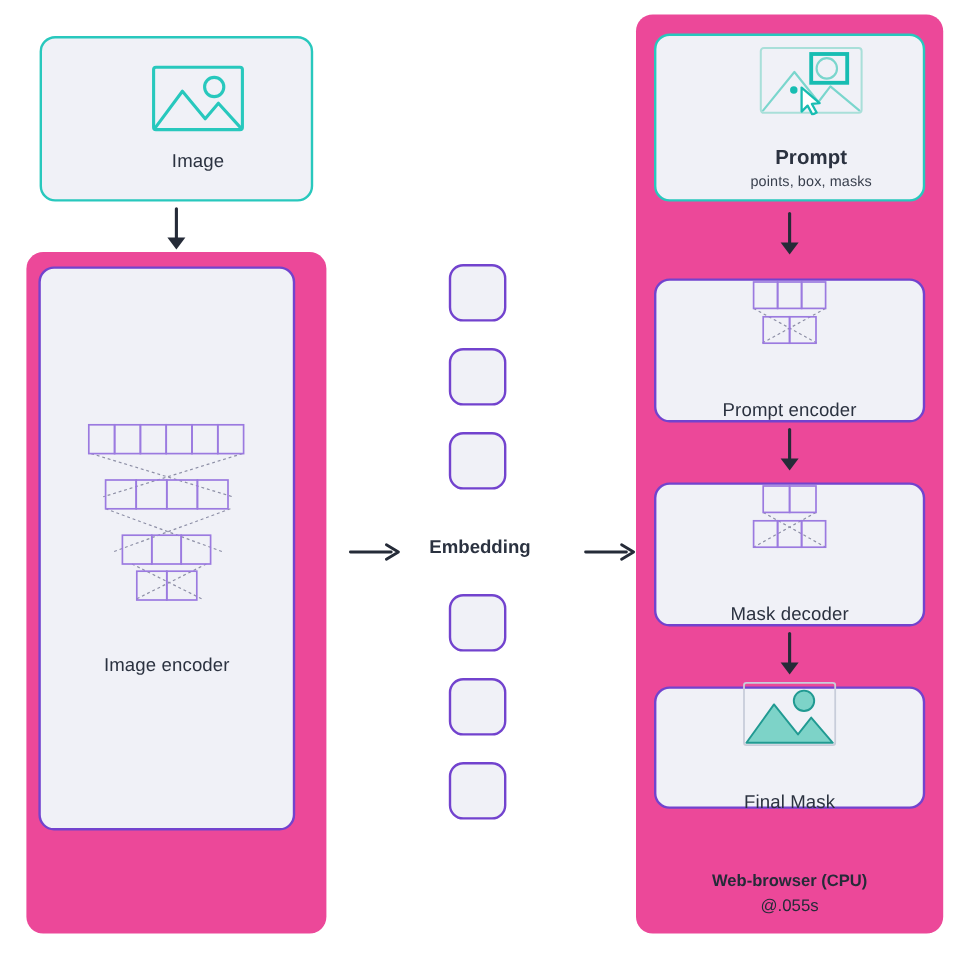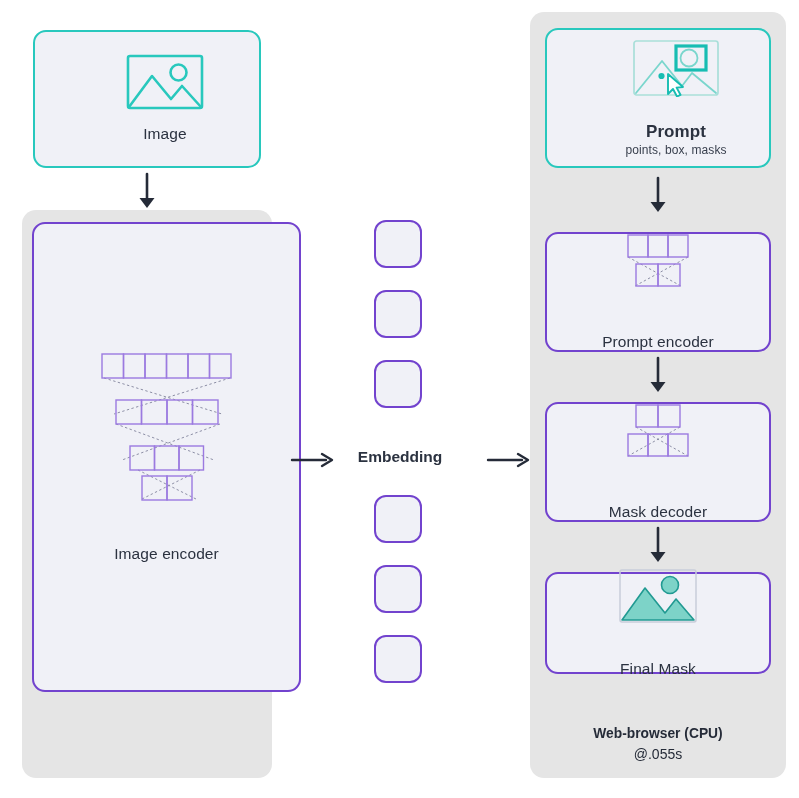--- a/index.html
+++ b/index.html
@@ -7,42 +7,42 @@
     width: 799px; height: 798px;
     background: #ffffff;
     font-family: "Liberation Sans", sans-serif;
     overflow: hidden;
   }
   .canvas { position: relative; width: 799px; height: 798px; background: #ffffff; }
 
   
   .panel {
     position: absolute;
-    background: #e5e5e5;
+    background: #ec4899;
     border-radius: 14px;
     text-decoration: underline;
   }
   #panel-gpu  { left: 22px;  top: 210px; width: 250px; height: 568px; }
   #panel-cpu  { left: 530px; top: 12px;  width: 256px; height: 766px; }
 
   
   .card {
     position: absolute;
     background: #f0f1f7;
     border-radius: 13px;
     display: flex;
     flex-direction: column;
     align-items: center;
     justify-content: center;
   }
   .card.teal   { border: 2.5px solid #28c8bd; padding-left: 36px; }
   .card.purple { border: 2.2px solid #7243ce; gap: 24px; }
 
   #card-image        { left: 33px;  top: 30px;  width: 228px; height: 138px; }
-  #card-imgenc       { left: 32px;  top: 222px; width: 269px; height: 470px; }
+  #card-imgenc       { left: 32px;  top: 222px; width: 214px; height: 470px; }
   #card-prompt       { left: 545px; top: 28px;  width: 226px; height: 140px; }
   #card-promptenc    { left: 545px; top: 232px; width: 226px; height: 120px; }
   #card-maskdec      { left: 545px; top: 402px; width: 226px; height: 120px; }
   #card-finalmask    { left: 545px; top: 572px; width: 226px; height: 102px; }
 
   
   .card-label {
     font-size: 15.5px;
     color: #2b3240;
     letter-spacing: .1px;

